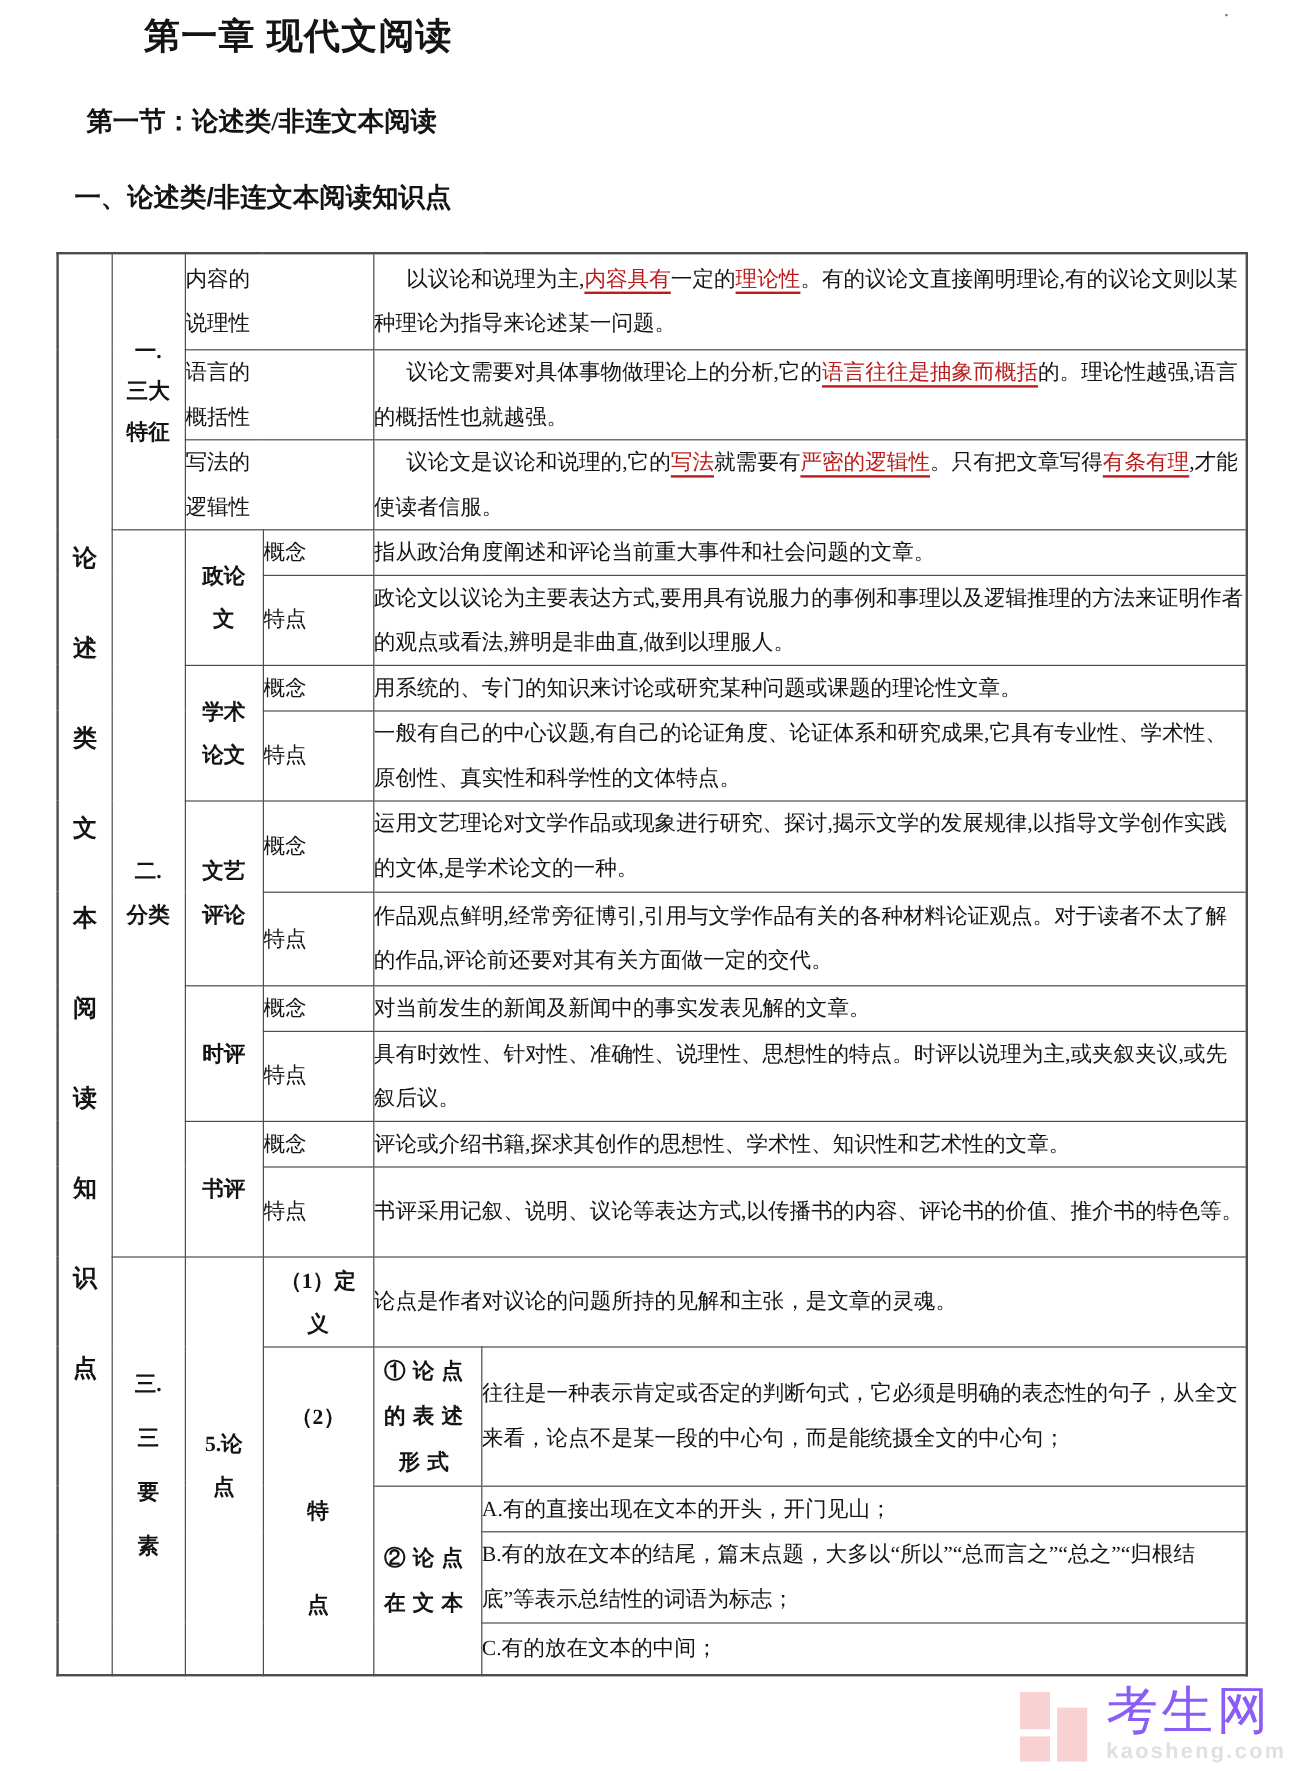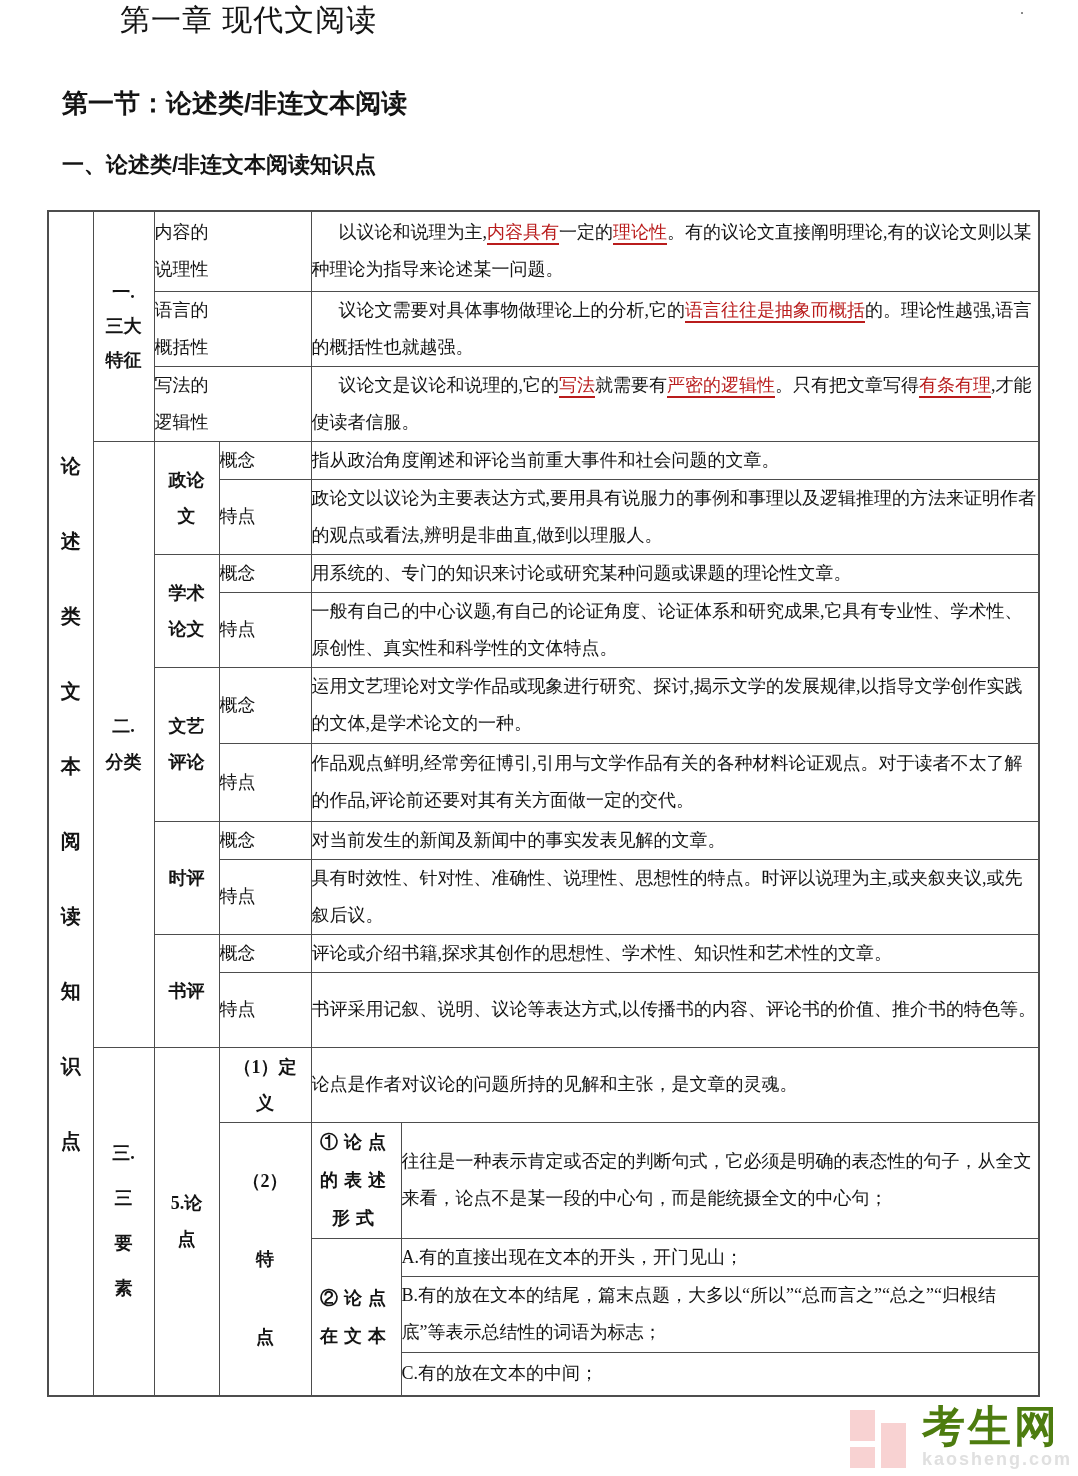--- a/index.html
+++ b/index.html
@@ -3,24 +3,24 @@
 <meta charset="utf-8">
 <style>
   html,body{margin:0;padding:0;}
   body{
     width:1078px;height:1476px;position:relative;background:#ffffff;
     font-family:"Liberation Serif",serif;color:#141414;overflow:hidden;
   }
   .page{position:absolute;inset:0;}
 
   
-  .h-chapter{position:absolute;left:120px;top:0;font-size:30px;font-weight:normal;
+  .h-chapter{position:absolute;left:120px;top:10px;font-size:30px;font-weight:bold;
     font-family:"Liberation Sans",sans-serif;letter-spacing:1px;}
-  .h-section{position:absolute;left:62px;top:86px;font-size:26px;font-weight:bold;
-    font-family:Liberation Sans, sans-serif;}
+  .h-section{position:absolute;left:72px;top:86px;font-size:22px;font-weight:bold;
+    font-family:Liberation Serif, serif;}
   .h-sub{position:absolute;left:62px;top:150px;font-size:22px;font-weight:bold;
     font-family:"Liberation Sans",sans-serif;}
   .corner-dot{position:absolute;left:1020px;top:0px;font-size:16px;color:#666;}
 
   
   table.kt{
     position:absolute;left:47px;top:210px;width:991px;
     border-collapse:collapse;table-layout:fixed;
     border:2px solid #4d4d4d;
   }
@@ -46,21 +46,21 @@
   .indent{text-indent:27px;}
   .hl{color:#b91c1c;text-decoration:underline;text-underline-offset:5px;text-decoration-thickness:1.5px;}
 
   
   .wm{position:absolute;right:6px;bottom:8px;display:flex;align-items:flex-end;gap:10px;}
   .wm-logo{position:relative;width:62px;height:58px;flex:0 0 auto;}
   .wm-logo .b1{position:absolute;left:0;top:0;width:25px;height:31px;background:#f8d2d2;}
   .wm-logo .b2{position:absolute;left:0;top:37px;width:25px;height:21px;background:#f8d2d2;}
   .wm-logo .b3{position:absolute;left:31px;top:13px;width:25px;height:45px;background:#f8d2d2;}
   .wm-text{display:flex;flex-direction:column;align-items:flex-start;line-height:1;}
-  .wm-brand{font-size:43px;font-weight:bold;color:#4d7c0f;font-family:"Liberation Sans",sans-serif;letter-spacing:3px;}
+  .wm-brand{font-size:43px;font-weight:normal;color:#8b5cf6;font-family:"Liberation Sans",sans-serif;letter-spacing:3px;}
   .wm-domain{font-size:18px;font-weight:bold;color:#e0e0e0;font-family:"Liberation Sans",sans-serif;letter-spacing:2px;margin-top:2px;}
 </style>
 </head>
 <body>
 
 <div class="page">
 
   <div class="corner-dot">.</div>
   <div class="h-chapter">第一章 现代文阅读</div>
   <div class="h-section">第一节：论述类/非连文本阅读</div>

